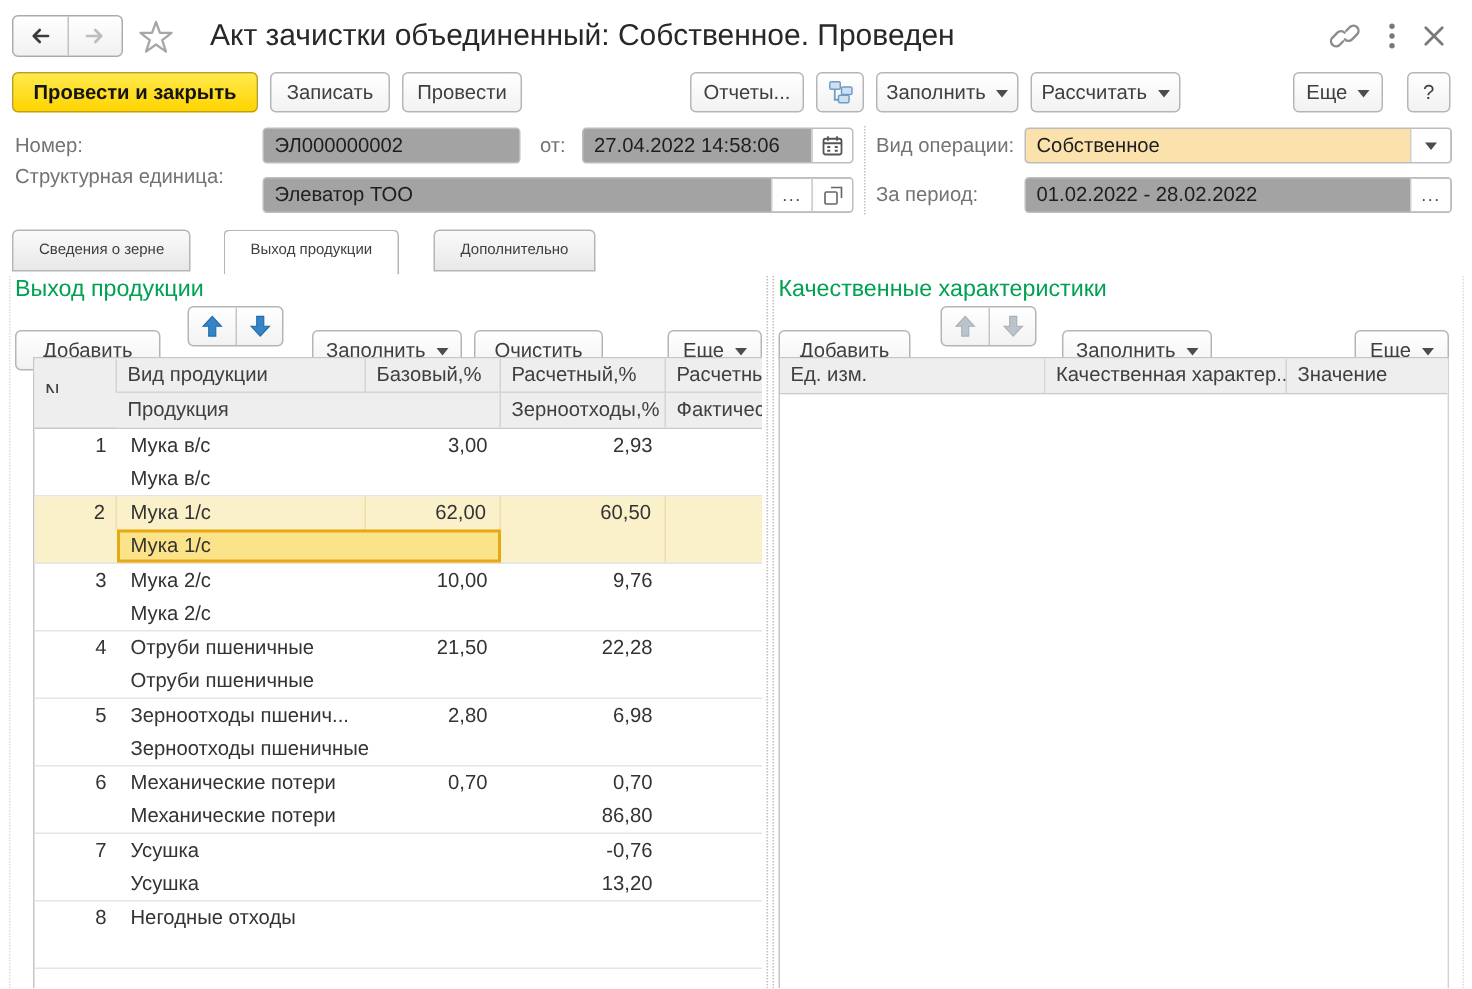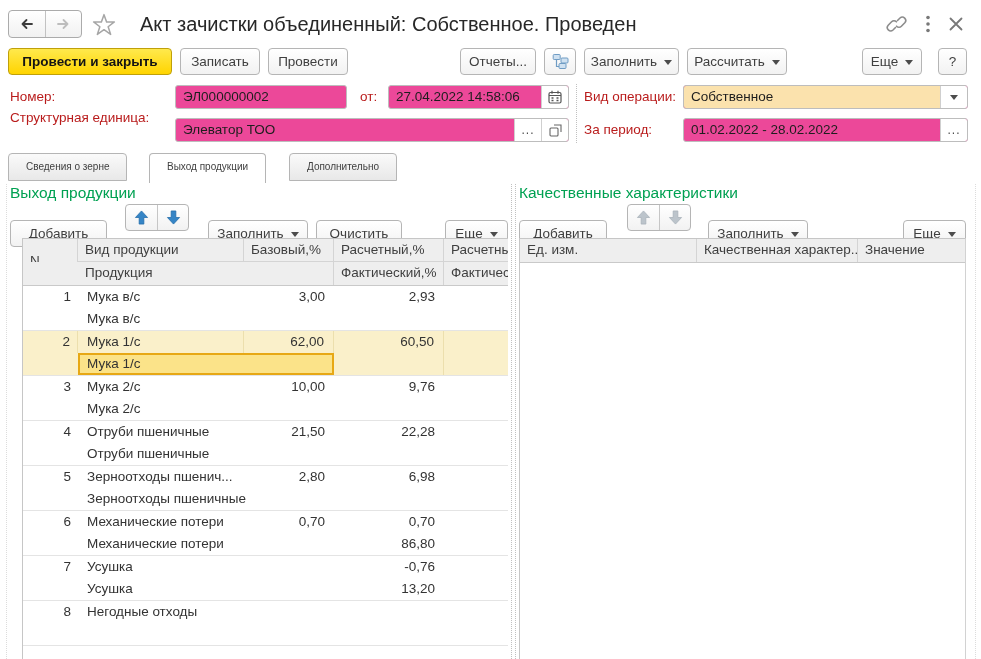--- a/index.html
+++ b/index.html
@@ -1,22 +1,22 @@
 <!DOCTYPE html>
 <html><head>
 <meta charset="utf-8">
 <style>
 *{box-sizing:border-box;margin:0;padding:0}
 body{background:#fff}
 .app{position:relative;width:981px;height:659px;background:#fff;font-family:"Liberation Sans",sans-serif;color:#3f3f3f;overflow:hidden}
 .btn{position:absolute;top:48px;height:27px;display:flex;align-items:center;justify-content:center;background:linear-gradient(#ffffff,#f2f2f2);border:1px solid #b5b5b5;border-radius:4px;font-size:13.5px;color:#3f3f3f;white-space:nowrap;cursor:default}
 .btn.primary{background:linear-gradient(#ffe94d,#ffd400);border-color:#bfa00a;font-weight:bold;color:#141414}
 .caret{width:0;height:0;border-left:4px solid transparent;border-right:4px solid transparent;border-top:5px solid #4c4c4c;margin-left:7px;margin-top:2px}
-.lbl{position:absolute;height:24px;line-height:24px;font-size:13.5px;color:#b91c1c;white-space:nowrap}
-.fld{position:absolute;height:24px;border:1px solid #bdbdbd;border-radius:3px;background:#ec4899;display:flex;align-items:stretch;font-size:13.5px;color:#1e1e1e;overflow:hidden}
+.lbl{position:absolute;height:24px;line-height:24px;font-size:13.5px;color:#737373;white-space:nowrap}
+.fld{position:absolute;height:24px;border:1px solid #bdbdbd;border-radius:3px;background:#a3a3a3;display:flex;align-items:stretch;font-size:13.5px;color:#1e1e1e;overflow:hidden}
 .fld .val{flex:1;line-height:22px;padding-left:7px;white-space:nowrap;overflow:hidden}
 .fld .seg{width:27px;border-left:1px solid #cfcfcf;display:flex;align-items:center;justify-content:center;color:#4a4a4a;font-size:12px;letter-spacing:1px;background:#fff}
 .fld.req .val{background:#fbe2ad}
 .tab{position:absolute;top:153px;height:28px;line-height:26px;padding:0 17px;font-size:10px;background:linear-gradient(#fafafa,#e8e8e8);border:1px solid #b5b5b5;border-radius:4px 4px 0 0;color:#3f3f3f;white-space:nowrap}
 .tab.active{background:#fff;border-bottom:none;height:30px;z-index:2}
 .sec-title{position:absolute;top:183px;height:20px;line-height:20px;font-size:15.5px;color:#00a152;white-space:nowrap}
 .pbtn{position:absolute;top:220px;height:27px;display:flex;align-items:center;justify-content:center;background:linear-gradient(#ffffff,#f2f2f2);border:1px solid #b5b5b5;border-radius:4px;font-size:13.5px;color:#3f3f3f;white-space:nowrap}
 .arrgrp{position:absolute;top:204px;height:27px;display:flex;background:linear-gradient(#ffffff,#f2f2f2);border:1px solid #b5b5b5;border-radius:4px;overflow:hidden}
 .arrgrp .half{width:31px;display:flex;align-items:center;justify-content:center}
 .arrgrp .half + .half{border-left:1px solid #c6c6c6}
@@ -189,21 +189,21 @@
     </div>
 
   <div class="table" style="left:22px;width:486px;height:421px">
     <div class="thead" style="grid-template-columns:55px 166px 90px 110px 110px;grid-template-rows:23px 23px">
       <div class="th" style="grid-row:1/3;line-height:44px">N</div>
       <div class="th bb">Вид продукции</div>
       <div class="th bb">Базовый,%</div>
       <div class="th bb">Расчетный,%</div>
       <div class="th bb">Расчетны</div>
       <div class="th" style="grid-column:2/4">Продукция</div>
-      <div class="th">Фактический,%</div>
+      <div class="th">Зерноотходы,%</div>
       <div class="th">Фактичес</div>
     </div>
 
     <div class="lrow">
       <div class="cell n">1</div>
       <div class="cell t">Мука в/с</div>
       <div class="cell num">3,00</div>
       <div class="cell num">2,93</div>
       <div class="cell"></div>
       <div class="cell t prod">Мука в/с</div>

